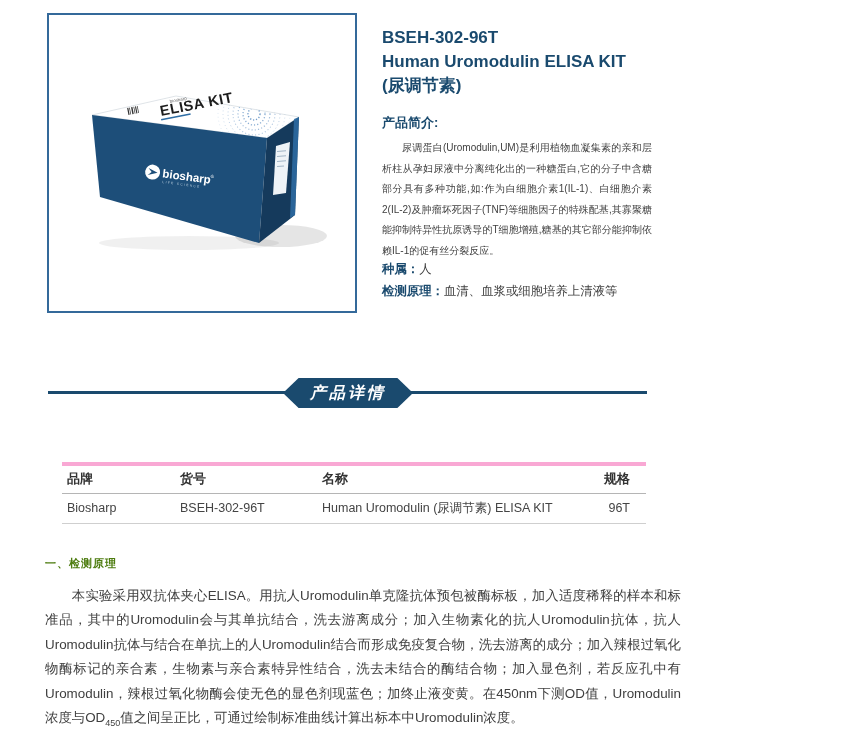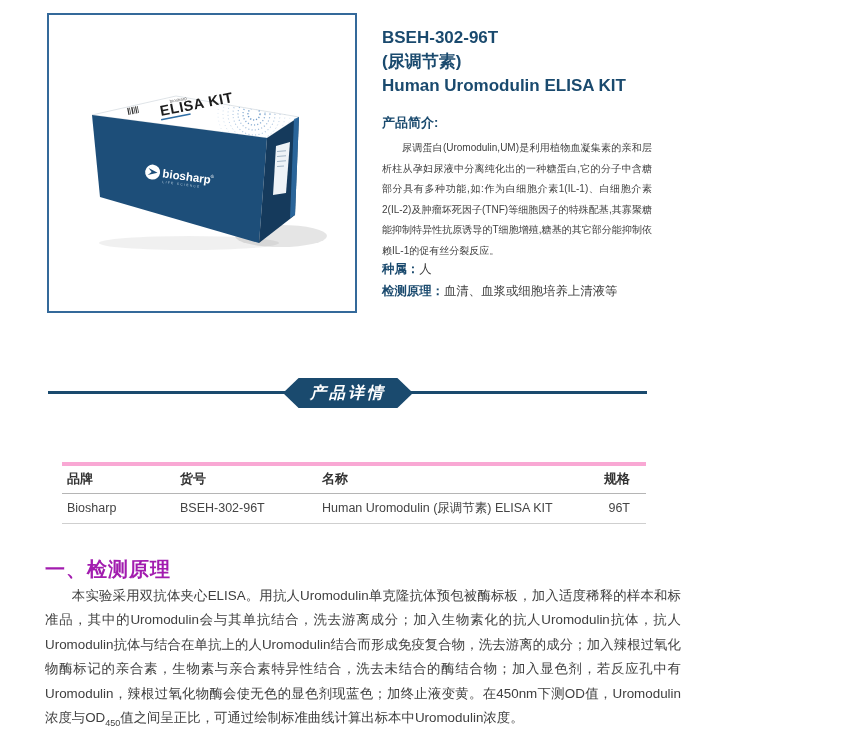--- a/index.html
+++ b/index.html
@@ -34,22 +34,22 @@
           border-top:4px solid #f9a8d4; border-bottom:1px solid #cfcfcf; }
   .spec th { font-size:13px; font-weight:bold; color:#333; text-align:left; height:29px;
              border-bottom:1px solid #b5b5b5; padding:0 0 0 5px; }
   .spec td { font-size:12.5px; color:#444; height:30px; padding:0 0 0 5px; }
   .spec th.c1, .spec td.c1 { width:113px; }
   .spec th.c2, .spec td.c2 { width:142px; }
   .spec th.c3, .spec td.c3 { width:274px; }
   .spec th.c4, .spec td.c4 { width:55px; text-align:right; padding-right:16px; }
 
   
-  .section-head { position:absolute; left:45px; top:556px; font-size:20px; font-weight:bold;
-                  color:#a21caf; letter-spacing:1px; }
+  .section-head { position:absolute; left:45px; top:556px; font-size:11px; font-weight:bold;
+                  color:#4d7c0f; letter-spacing:1px; }
   .principle { position:absolute; left:45px; top:584px; width:636px; font-size:13.4px;
                line-height:24.4px; color:#3f3f3f; text-align:justify; text-indent:2em; }
   .principle sub { font-size:9px; }
 </style>
 </head>
 <body>
 
 <div class="page">
 
   <div class="img-frame">
@@ -109,22 +109,22 @@
         <path d="M4.5,6.5 L14,10 L4.5,13.5 L8,10 Z" fill="#1d4e79"></path>
         <text x="19" y="14" font-size="11.5" font-weight="bold" fill="#ffffff">biosharp</text>
         <text x="67" y="8" font-size="4.5" fill="#ffffff">®</text>
         <text x="20" y="19.5" font-size="3.2" letter-spacing="1.4" fill="#b9cede">LIFE SCIENCE</text>
       </g>
     </svg>
   </div>
 
   <div class="info">
     <div class="title-line">BSEH-302-96T</div>
+    <div class="title-line">Human Uromodulin  ELISA KIT</div>
     <div class="title-line">(尿调节素)</div>
-    <div class="title-line">Human Uromodulin  ELISA KIT</div>
     <div class="intro-label">产品简介:</div>
     <div class="intro-text">尿调蛋白(Uromodulin,UM)是利用植物血凝集素的亲和层析柱从孕妇尿液中分离纯化出的一种糖蛋白,它的分子中含糖部分具有多种功能,如:作为白细胞介素1(IL-1)、白细胞介素2(IL-2)及肿瘤坏死因子(TNF)等细胞因子的特殊配基,其寡聚糖能抑制特异性抗原诱导的T细胞增殖,糖基的其它部分能抑制依赖IL-1的促有丝分裂反应。</div>
     <div class="meta-line" style="margin-top:1px;">
       <span class="meta-label">种属：</span><span>人</span>
     </div>
     <div class="meta-line">
       <span class="meta-label">检测原理：</span><span>血清、血浆或细胞培养上清液等</span>
     </div>
   </div>
 

